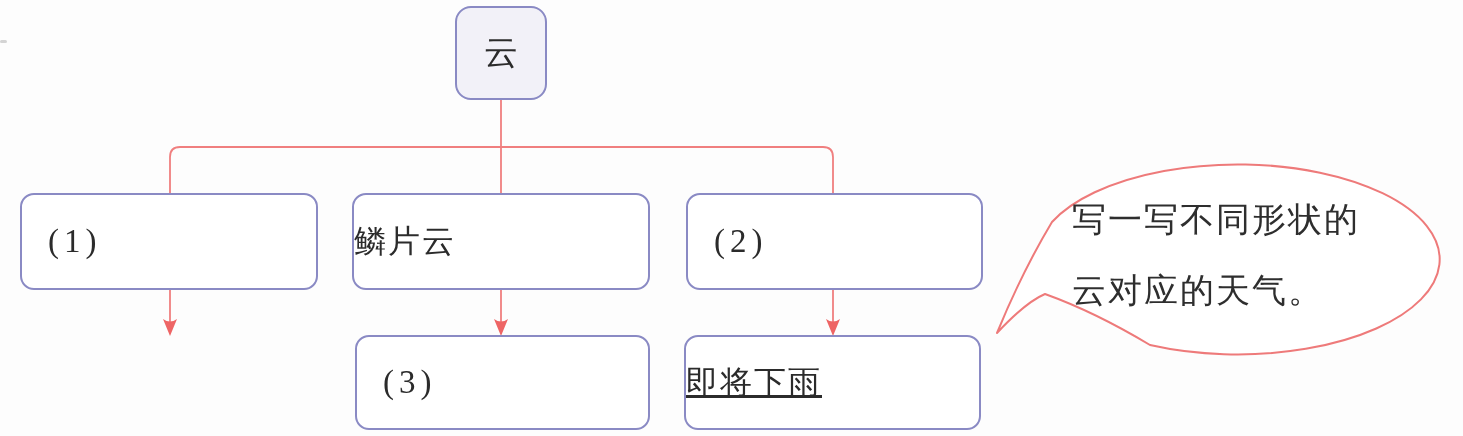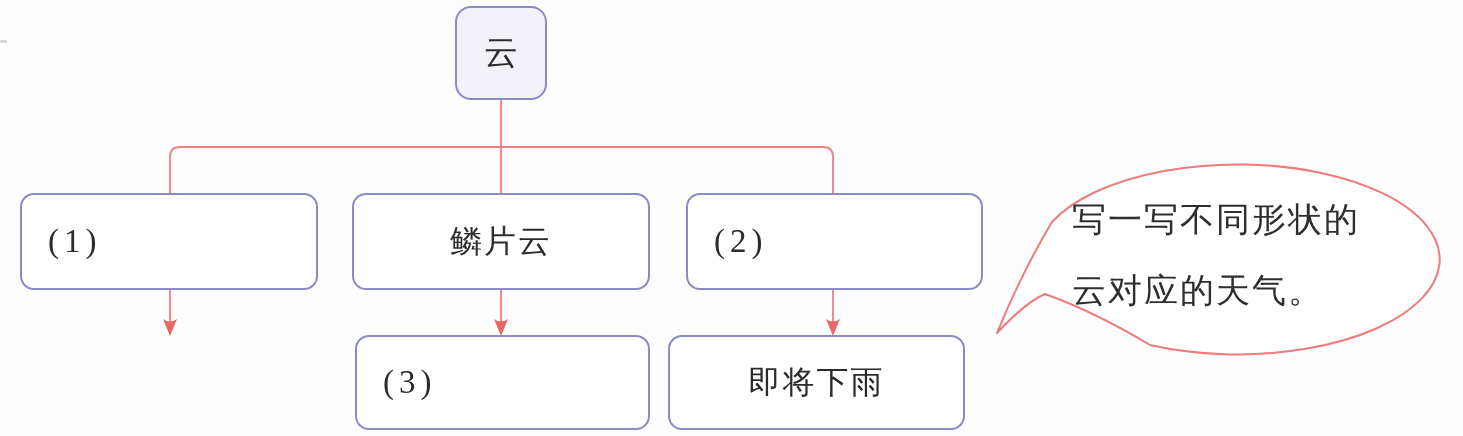--- a/index.html
+++ b/index.html
@@ -16,21 +16,21 @@
     box-sizing:border-box;
     border:2px solid #8a8ac4;
     border-radius:14px;
     background:#ffffff;
     display:flex;
     align-items:center;
     color:#2b2b2b;
     font-size:32px;
     letter-spacing:2px;
   }
-  .node.center{justify-content:center;}
+  .node.center{justify-content:flex-start;}
   .node.blank{
     justify-content:flex-start;
     padding-left:26px;
     font-family:"Liberation Serif","DejaVu Serif",serif;
     font-size:33px;
     letter-spacing:5px;
   }
   #root-node{
     left:455px;top:6px;width:92px;height:94px;
     border-radius:16px;
@@ -39,21 +39,21 @@
     font-size:34px;
     letter-spacing:0;
   }
   
   #node-m1{left:20px;top:193px;width:298px;height:97px;}
   #node-m2{left:352px;top:193px;width:298px;height:97px;}
   #node-m3{left:686px;top:193px;width:297px;height:97px;}
   
   #node-b1{left:21px;top:335px;width:297px;height:95px;}
   #node-b2{left:355px;top:335px;width:295px;height:95px;}
-  #node-b3{left:668px;top:335px;width:297px;height:95px;}
+  #node-b3{left:684px;top:335px;width:297px;height:95px;text-decoration:underline;}
   .callout-text{
     position:absolute;
     left:1072px;top:184px;
     width:350px;
     color:#2e2e2e;
     font-size:34px;
     line-height:71px;
     letter-spacing:2px;
     white-space:nowrap;
   }

